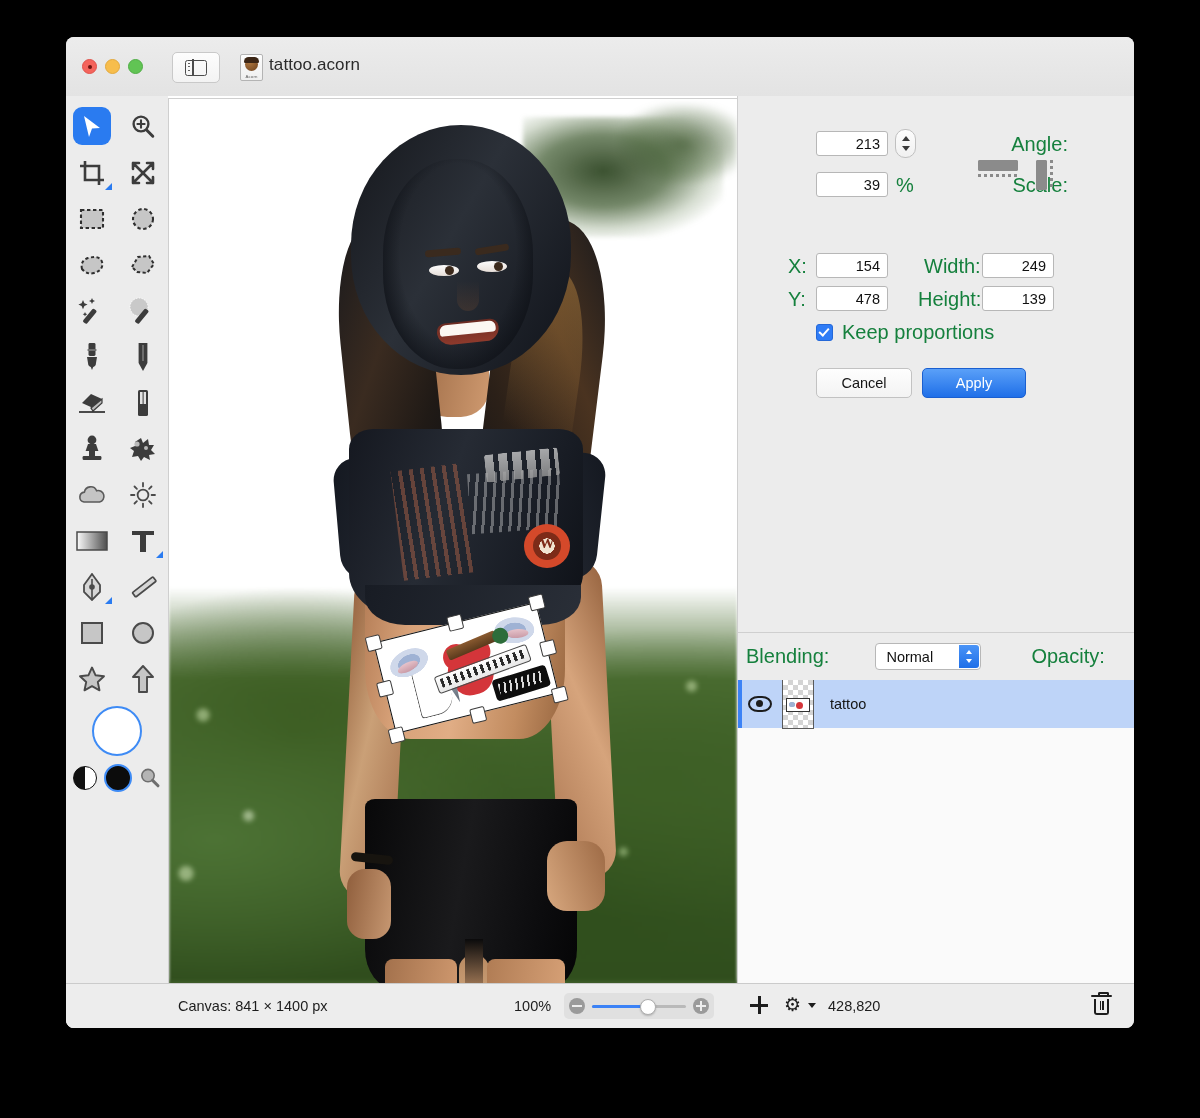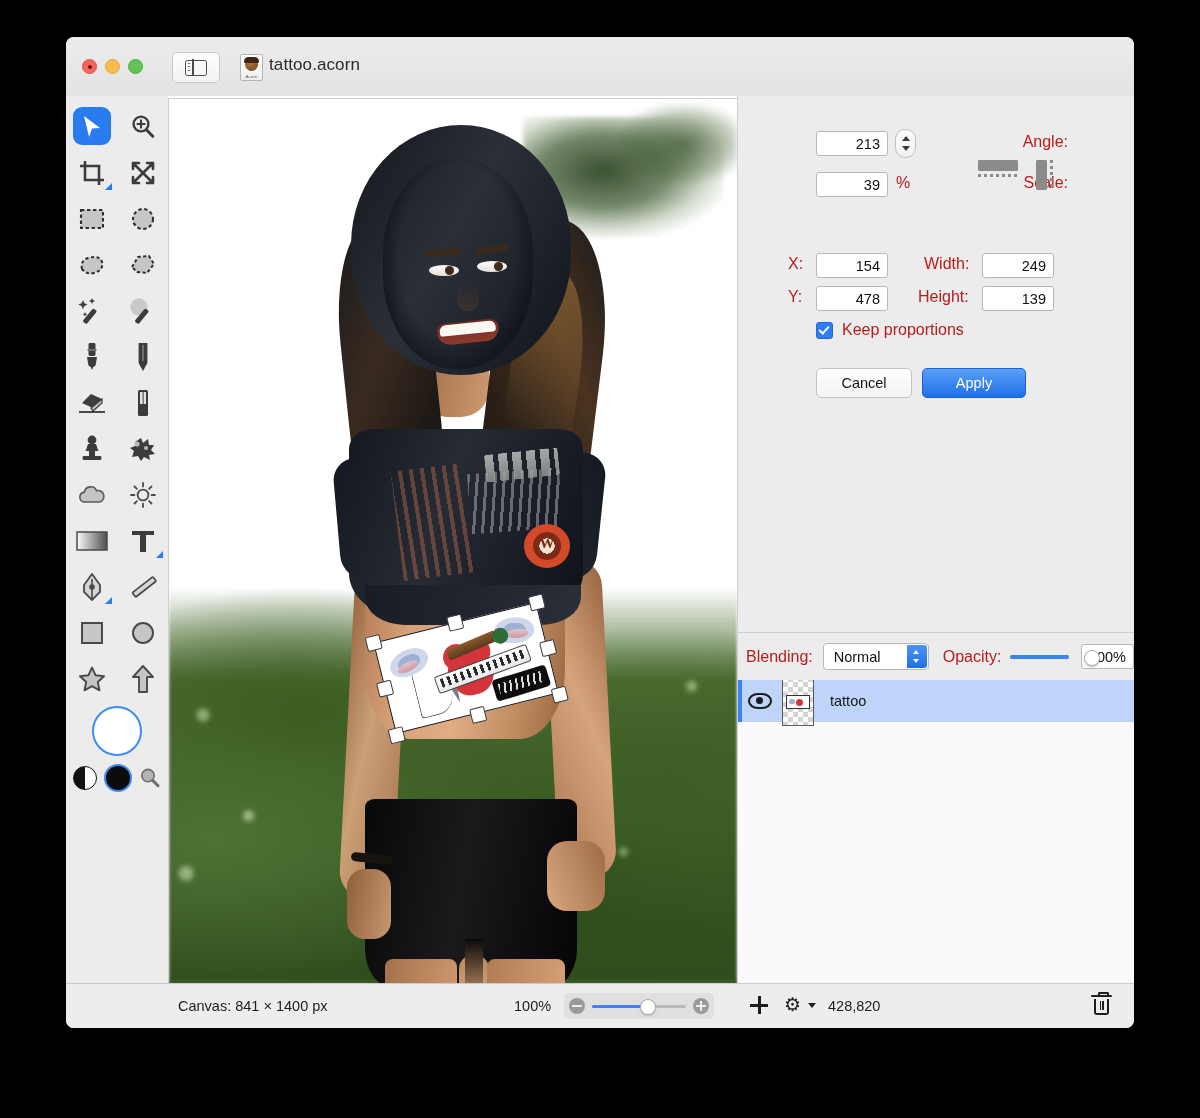--- a/index.html
+++ b/index.html
@@ -209,21 +209,21 @@
   .sig{position:absolute;right:5px;bottom:7px;width:56px;height:22px;border-radius:4px;
     background:#0d0d0d;transform:rotate(-3deg);}
   .sig:after{content:"";position:absolute;left:5px;top:5px;right:5px;height:11px;
     background:repeating-linear-gradient(100deg,rgba(255,255,255,.85) 0 2px,rgba(0,0,0,0) 2px 6px);}
   .handle{position:absolute;width:13px;height:13px;background:#fff;border:1px solid #3a3a3a;border-radius:2px;}
 
   
   .rpanel{position:absolute;right:0;top:59px;width:396px;bottom:44px;background:#ececec;
           border-left:1px solid #cfcfcf;}
   .row{position:absolute;display:flex;align-items:center;}
-  .lab{font-size:16px;color:#b91c1c;}
+  .lab{font-size:20px;color:#15803d;}
   .nfield{background:#fff;border:1px solid #b7b7b7;border-radius:3px;height:25px;line-height:25px;
           font-size:14.5px;color:#111;text-align:right;padding:0 7px;box-sizing:border-box;}
   .stepper{width:19px;height:27px;border:1px solid #c0c0c0;border-radius:10px;
           background:linear-gradient(#fdfdfd,#f0f0f0);position:relative;}
   .stepper:before,.stepper:after{content:"";position:absolute;left:50%;margin-left:-4px;
           border-left:4px solid transparent;border-right:4px solid transparent;}
   .stepper:before{top:6px;border-bottom:5px solid #3a3a3a;}
   .stepper:after{bottom:6px;border-top:5px solid #3a3a3a;}
 
   .flip-h{width:40px;height:30px;position:relative;}
@@ -241,37 +241,37 @@
         position:relative;}
   .cbox:after{content:"";position:absolute;left:4px;top:1px;width:4px;height:8px;
         border:solid #fff;border-width:0 2px 2px 0;transform:rotate(42deg);}
 
   .btn{height:28px;border-radius:5px;font-size:14.5px;display:flex;align-items:center;justify-content:center;}
   .btn.cancel{width:94px;background:linear-gradient(#fefefe,#f3f3f3);border:1px solid #c2c2c2;color:#141414;}
   .btn.apply{width:102px;background:linear-gradient(#5aa0f8,#1f6fe8);border:1px solid #1a5fd0;color:#fff;}
 
   .panel-div{position:absolute;left:0;right:0;top:536px;height:1px;background:#cfcfcf;}
   .blend-row{position:absolute;left:0;right:0;top:537px;height:47px;background:#ececec;
-             display:flex;align-items:center;padding-left:8px;box-sizing:border-box;}
+             display:flex;align-items:center;padding-left:8px;box-sizing:border-box;gap:36px;}
   .popup{height:25px;min-width:94px;background:#fff;border:1px solid #b7b7b7;border-radius:4px;
         display:flex;align-items:center;position:relative;padding-left:10px;font-size:14.5px;color:#111;}
   .popup .arrows{position:absolute;right:1px;top:1px;bottom:1px;width:20px;border-radius:0 3px 3px 0;
         background:linear-gradient(#4a94f7,#1f6fe8);}
   .popup .arrows:before,.popup .arrows:after{content:"";position:absolute;left:50%;margin-left:-3.5px;
         border-left:3.5px solid transparent;border-right:3.5px solid transparent;}
   .popup .arrows:before{top:5px;border-bottom:4.5px solid #fff;}
   .popup .arrows:after{bottom:5px;border-top:4.5px solid #fff;}
 
   .slider{position:relative;width:84px;height:4px;background:#c3c3c3;border-radius:2px;}
   .slider .fill{position:absolute;left:0;top:0;height:4px;border-radius:2px;background:#3b82f6;}
   .slider .knob{position:absolute;top:-5px;width:14px;height:14px;border-radius:50%;background:#fff;
         border:1px solid #b0b0b0;box-shadow:0 1px 2px rgba(0,0,0,.25);}
 
   .layers{position:absolute;left:0;right:0;top:584px;bottom:0;background:#fafafa;overflow:hidden;}
-  .lrow{height:42px;display:flex;align-items:center;padding-left:10px;box-sizing:border-box;position:relative;}
+  .lrow{height:48px;display:flex;align-items:center;padding-left:10px;box-sizing:border-box;position:relative;}
   .lrow.sel{background:#bed4f8;}
   .lrow.sel:before{content:"";position:absolute;left:0;top:0;bottom:0;width:4px;background:#3b82f6;}
   .eye{width:24px;height:16px;position:relative;margin-right:10px;}
   .eye .outer{position:absolute;inset:0;border:2.2px solid #1c1c1c;border-radius:50% 50% 50% 50%/60% 60% 60% 60%;box-sizing:border-box;}
   .eye .pupil{position:absolute;left:8.4px;top:4px;width:7px;height:7px;border-radius:50%;background:#1c1c1c;}
   .thumb{width:30px;height:48px;border:1.4px solid #5a5a5a;background:#fff;margin-right:16px;overflow:hidden;position:relative;}
   .checker{position:absolute;inset:0;
      background-image:linear-gradient(45deg,#d4d4d4 25%,transparent 25%,transparent 75%,#d4d4d4 75%),
                       linear-gradient(45deg,#d4d4d4 25%,transparent 25%,transparent 75%,#d4d4d4 75%);
      background-size:10px 10px;background-position:0 0,5px 5px;background-color:#fff;}

